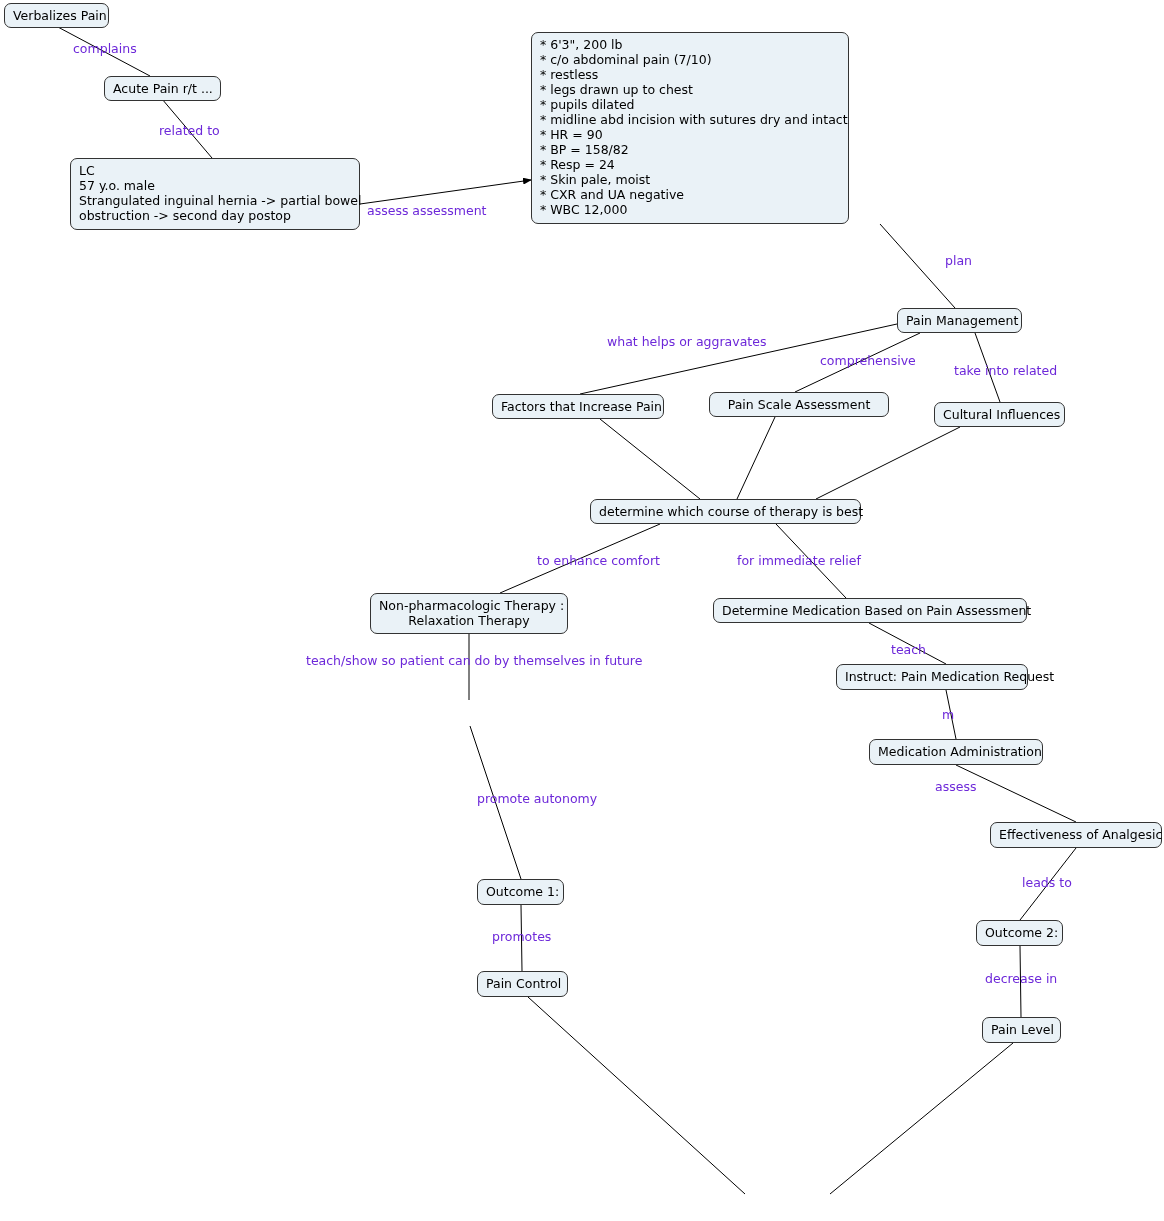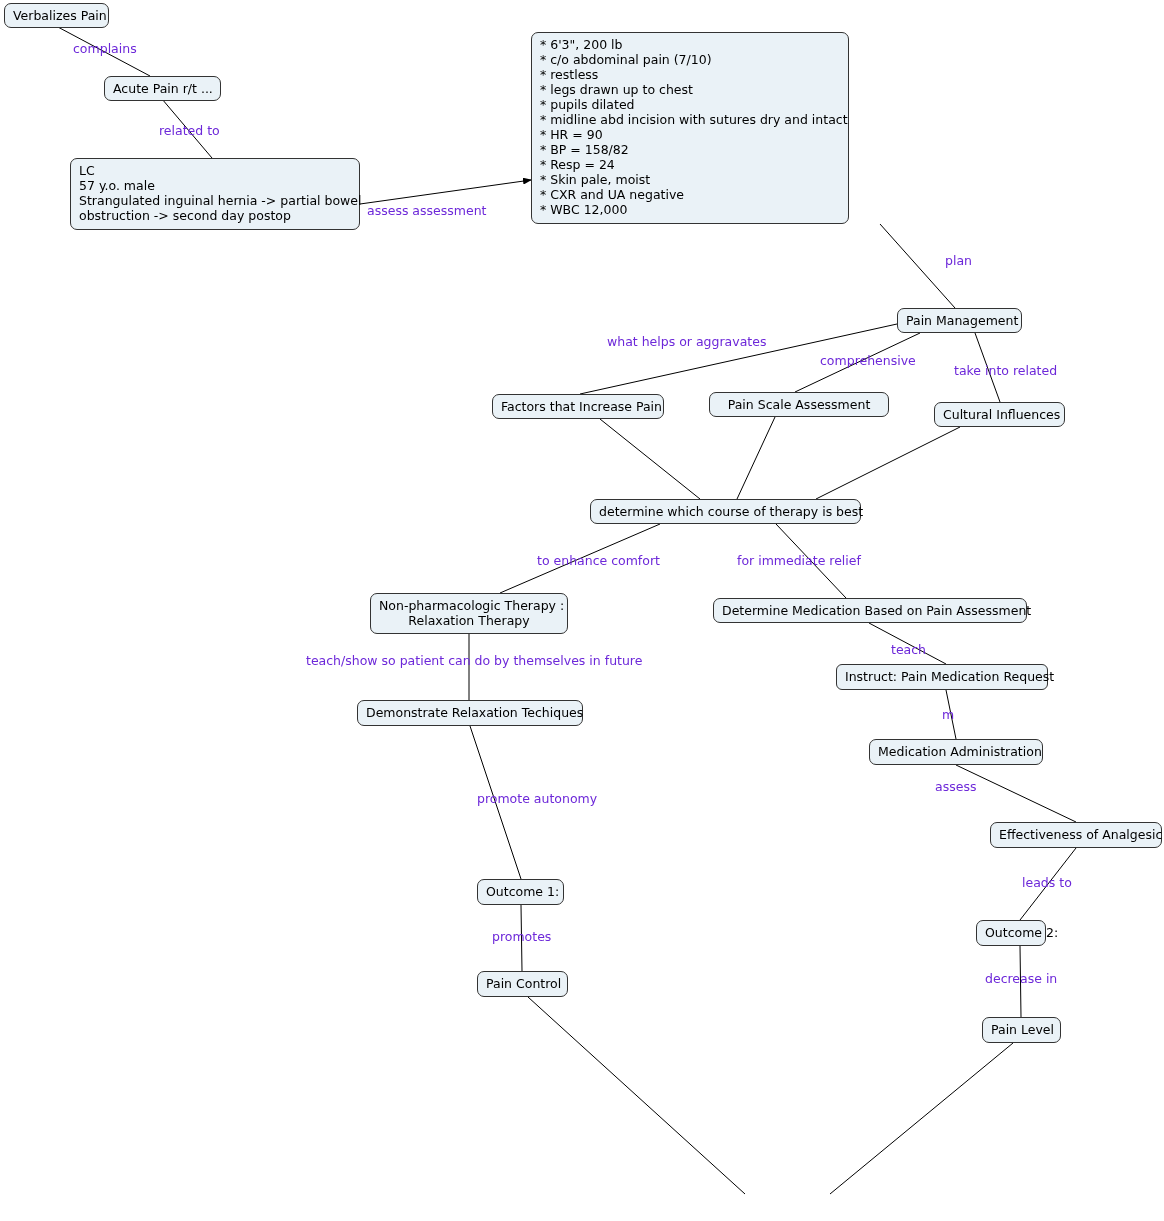--- a/index.html
+++ b/index.html
@@ -103,26 +103,25 @@
 * CXR and UA negative
 * WBC 12,000</div>
     <div class="node center" style="left: 897px; top: 308px; width: 125px; min-height: 25px;">Pain Management</div>
     <div class="node center" style="left: 492px; top: 394px; width: 172px; min-height: 25px;">Factors that Increase Pain</div>
     <div class="node center" style="left: 709px; top: 392px; width: 180px; min-height: 25px;">Pain Scale Assessment</div>
     <div class="node center" style="left: 934px; top: 402px; width: 131px; min-height: 25px;">Cultural Influences</div>
     <div class="node center" style="left: 590px; top: 499px; width: 271px; min-height: 25px;">determine which course of therapy is best</div>
     <div class="node center" style="left: 370px; top: 593px; width: 198px; min-height: 41px;">Non-pharmacologic Therapy :
 Relaxation Therapy</div>
     <div class="node center" style="left: 713px; top: 598px; width: 314px; min-height: 25px;">Determine Medication Based on Pain Assessment</div>
-    <div class="node center" style="left: 836px; top: 664px; width: 212px; min-height: 26px; border-radius: 6px;">Instruct: Pain Medication Request</div>
-    <div class="node center" style="left: 357px; top: 700px; width: 226px; min-height: 26px;">Demonstrate Relaxation Techiques</div>
+    <div class="node center" style="left: 836px; top: 664px; width: 192px; min-height: 26px;">Instruct: Pain Medication Request</div>
     <div class="node center" style="left: 869px; top: 739px; width: 174px; min-height: 26px;">Medication Administration</div>
     <div class="node center" style="left: 990px; top: 822px; width: 172px; min-height: 26px;">Effectiveness of Analgesic</div>
     <div class="node center" style="left: 477px; top: 879px; width: 87px; min-height: 26px;">Outcome 1:</div>
-    <div class="node center" style="left: 976px; top: 920px; width: 70px; min-height: 26px;">Outcome 2:</div>
+    <div class="node center" style="left: 976px; top: 920px; width: 87px; min-height: 26px;">Outcome 2:</div>
     <div class="node center" style="left: 477px; top: 971px; width: 91px; min-height: 26px;">Pain Control</div>
     <div class="node center" style="left: 982px; top: 1017px; width: 79px; min-height: 26px;">Pain Level</div>
     <div class="edge-label" style="left: 73px; top: 42px;">complains</div>
     <div class="edge-label" style="left: 159px; top: 124px;">related to</div>
     <div class="edge-label" style="left: 367px; top: 204px;">assess assessment</div>
     <div class="edge-label" style="left: 945px; top: 254px;">plan</div>
     <div class="edge-label" style="left: 607px; top: 335px;">what helps or aggravates</div>
     <div class="edge-label" style="left: 820px; top: 354px;">comprehensive</div>
     <div class="edge-label" style="left: 954px; top: 364px;">take into related</div>
     <div class="edge-label" style="left: 537px; top: 554px;">to enhance comfort</div>

